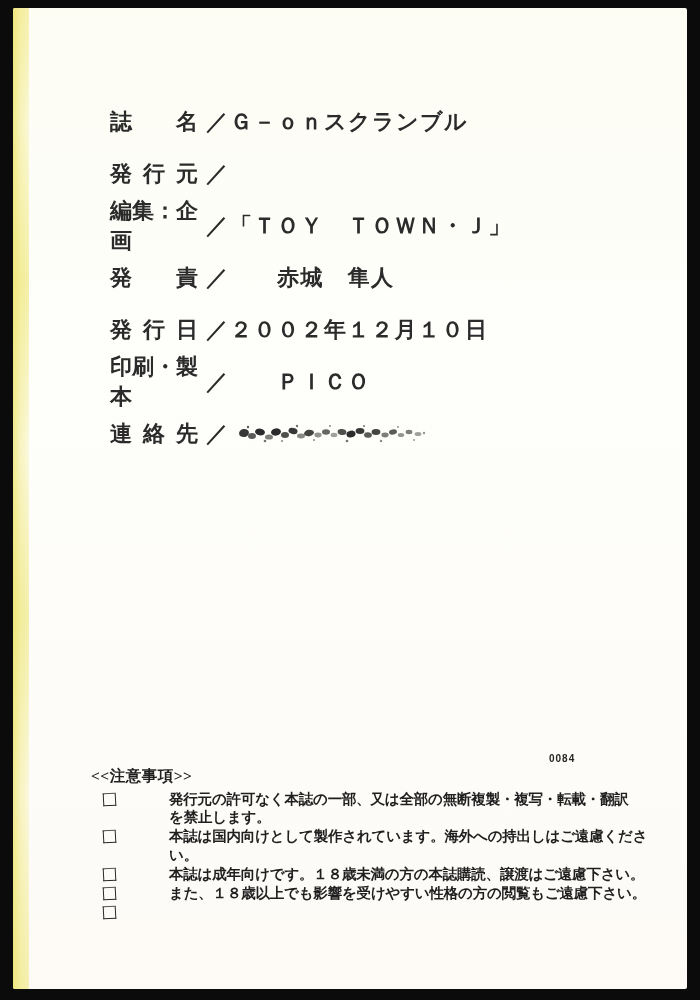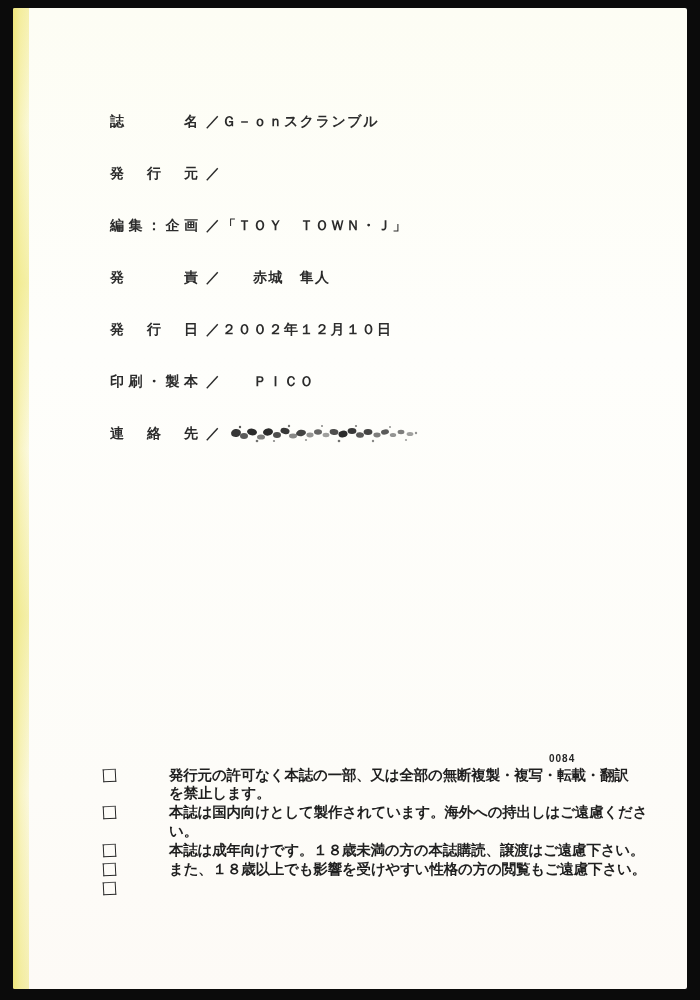--- a/index.html
+++ b/index.html
@@ -31,21 +31,21 @@
   }
 
   
   .colophon {
     position: absolute; top: 88px; left: 97px;
     color: #2b2b2b;
   }
   .colophon-row {
     height: 52px;
     display: flex; align-items: center;
-    font-weight: 700; font-size: 14px;
+    font-weight: 700; font-size: 22px;
   }
   .row-label {
     display: inline-block; width: 88px;
     text-align: justify; text-align-last: justify;
     -moz-text-align-last: justify;
     white-space: normal;
   }
   .row-slash { margin-left: 8px; }
   .row-value {
     margin-left: 2px;
@@ -165,20 +165,21 @@
           <circle cx="176" cy="18" r="1.1" opacity="0.4"></circle>
           <circle cx="186" cy="11" r="1.2" opacity="0.45"></circle>
         </g>
       </svg>
     </div>
   </div>
 
   <div class="serial">0084</div>
 
   <div class="notice">
+    <div class="notice-heading">&lt;&lt;注意事項&gt;&gt;</div>
 
     <div class="notice-item">
       <span class="checkbox"></span>
       <div class="notice-text">発行元の許可なく本誌の一部、又は全部の無断複製・複写・転載・翻訳
 を禁止します。</div>
     </div>
     <div class="notice-item">
       <span class="checkbox"></span>
       <div class="notice-text">本誌は国内向けとして製作されています。海外への持出しはご遠慮ください。</div>
     </div>

